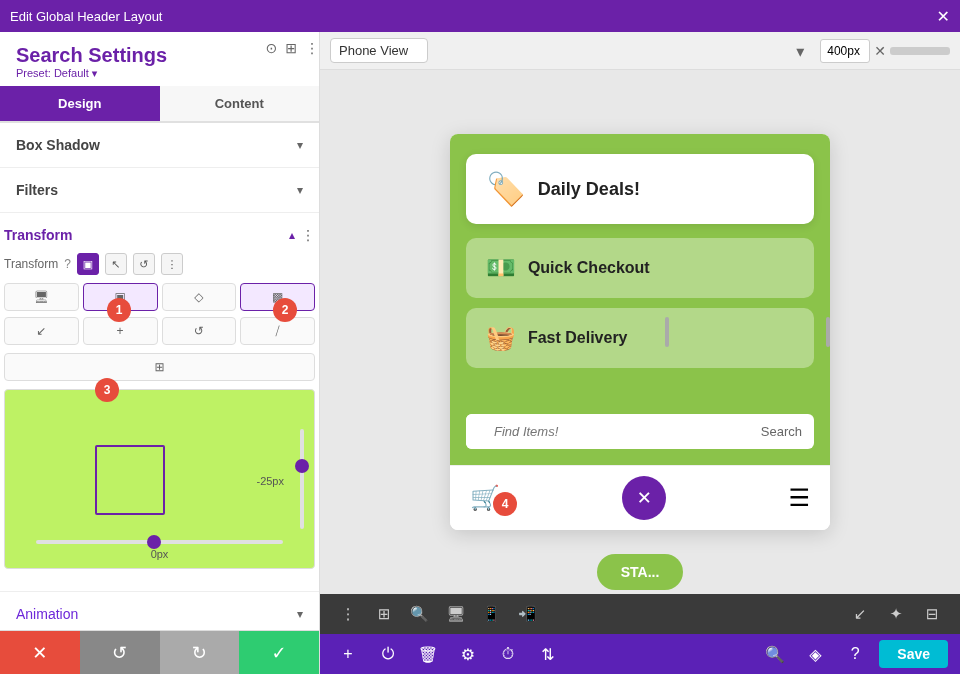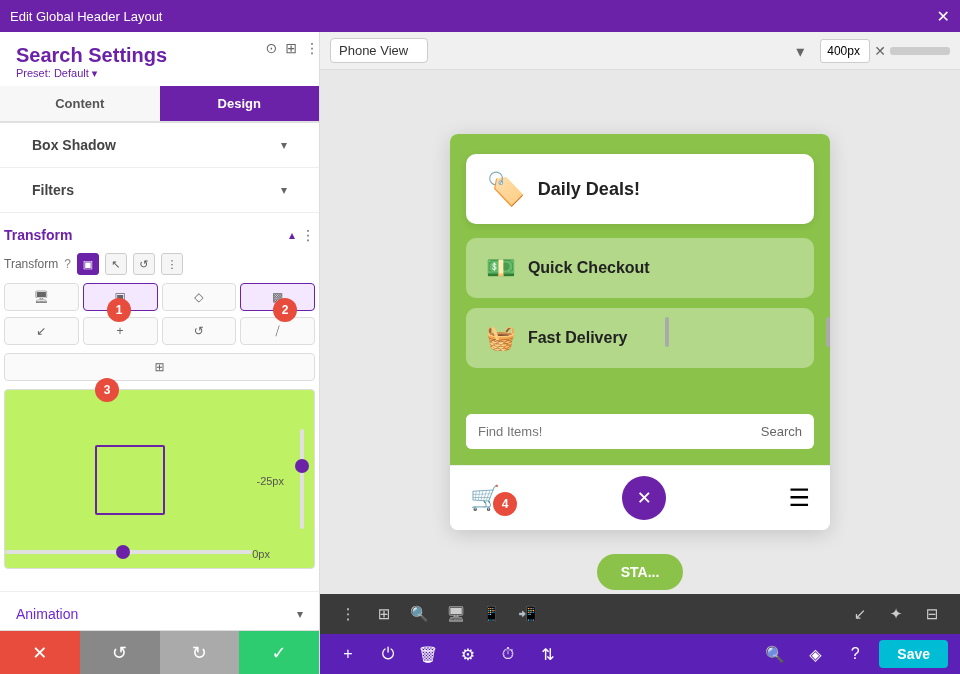--- a/index.html
+++ b/index.html
@@ -73,21 +73,21 @@
       background: transparent;
     }
     .tab.active {
       background: #6b21a8;
       color: white;
     }
 
     
     .section {
       border-bottom: 1px solid #eee;
-      padding: 14px 32px;
+      padding: 14px 16px;
     }
     .section-header {
       display: flex;
       align-items: center;
       justify-content: space-between;
       cursor: pointer;
     }
     .section-title {
       font-size: 14px;
       font-weight: 600;
@@ -206,21 +206,21 @@
       top: 48%;
       font-size: 11px;
       color: #555;
     }
     .slider-bottom-area {
       position: absolute;
       bottom: 8px;
       left: 0;
       right: 0;
       display: flex;
-      flex-direction: row;
+      flex-direction: column;
       align-items: center;
     }
     .slider-track-h {
       width: 80%;
       height: 4px;
       background: #e0e0e0;
       border-radius: 2px;
       position: relative;
     }
     .slider-thumb-h {
@@ -431,24 +431,25 @@
     .search-bar {
       display: flex;
       align-items: center;
       background: white;
       border-radius: 6px;
       overflow: hidden;
     }
     .search-input-field {
       flex: 1;
       border: none;
-      padding: 10px 12px;
+      padding: 10px 28px;
       font-size: 13px;
       color: #aaa;
       outline: none;
+      font-style: italic;
     }
     .search-btn {
       background: none;
       border: none;
       padding: 10px 12px;
       color: #666;
       font-size: 13px;
       cursor: pointer;
     }
 
@@ -579,22 +580,22 @@
         <span>Preset: Default ▾</span>
       </div>
       <div style="position:absolute; top:8px; right:0; display:flex; gap:8px; align-items:center;">
         <span style="color:#666; font-size:14px; cursor:pointer;">⊙</span>
         <span style="color:#666; font-size:14px; cursor:pointer;">⊞</span>
         <span style="color:#666; font-size:14px; cursor:pointer;">⋮</span>
       </div>
     </div>
 
     <div class="tabs">
+      <button class="tab active">Design</button>
       <button class="tab">Content</button>
-      <button class="tab active">Design</button>
     </div>
 
     <div class="panel-content">
 
       <div class="section">
         <div class="section-header">
           <span class="section-title">Box Shadow</span>
           <span class="chevron">▾</span>
         </div>
       </div>

